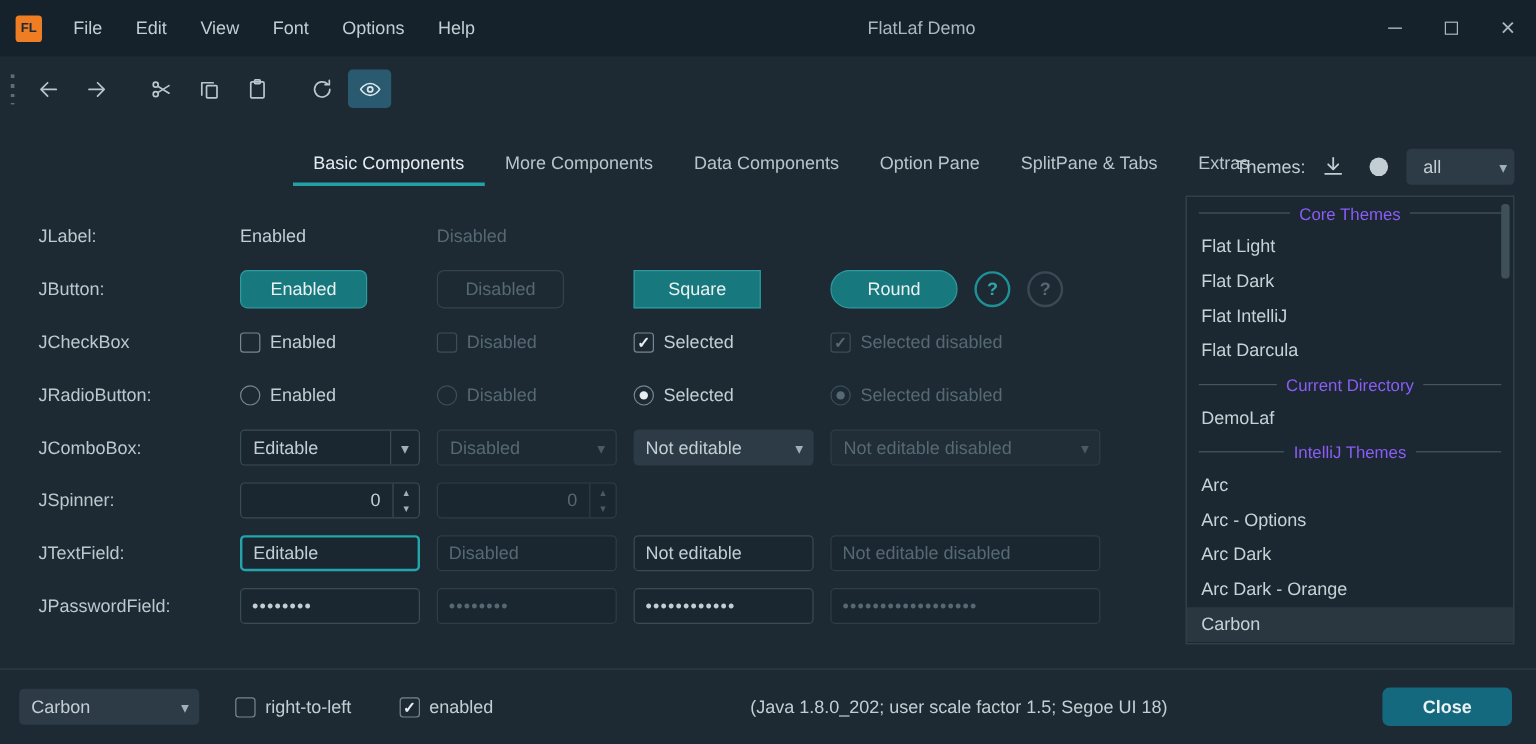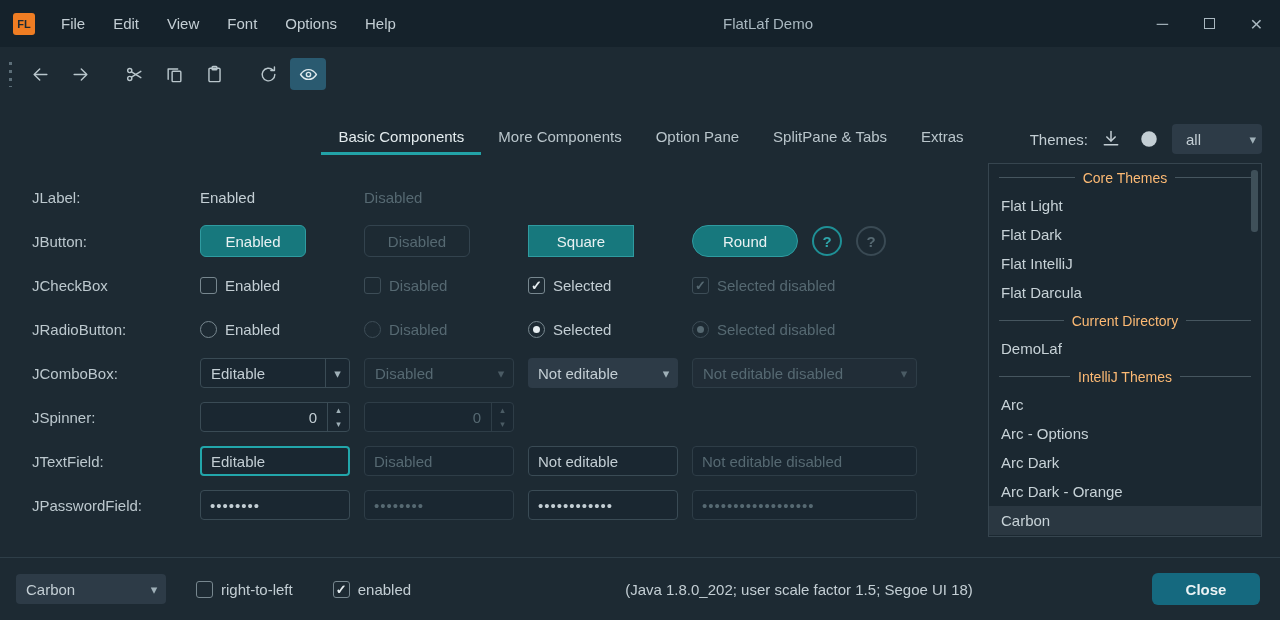--- a/index.html
+++ b/index.html
@@ -85,21 +85,21 @@
   .spinner.disab .arrows span { color:#4a5b64; }
 
   .field { width:150px; height:30px; background:#1a2731; border:1px solid #3a4b55; border-radius:4px; display:flex; align-items:center; padding:0 9px; }
   .field.focused { border:2px solid #22a6ab; }
   .field.disab { border-color:#2e3d47; color:#566972; }
   .field.wide { width:225px; }
   .pwd { letter-spacing:1px; }
 
   
   .theme-panel { position:absolute; left:988px; top:163px; width:274px; height:374px; border:1px solid #36454f; background:#1b2831; overflow:hidden; }
-  .theme-sep { height:27px; display:flex; align-items:center; color:#fdba74; font-size:14px; padding:0 10px; }
+  .theme-sep { height:27px; display:flex; align-items:center; color:#8b5cf6; font-size:14px; padding:0 10px; }
   .theme-sep::before, .theme-sep::after { content:""; flex:1; height:1px; background:#46565f; }
   .theme-sep span { margin:0 8px; white-space:nowrap; }
   .theme-item { height:29px; display:flex; align-items:center; padding:0 12px; color:#c7d2d7; cursor:default; }
   .theme-item.selected { background:#2a3741; }
   .theme-scroll { position:absolute; right:3px; top:6px; width:7px; height:62px; background:#3f5059; border-radius:3px; }
 
   
   .statusbar { position:absolute; left:0; right:0; bottom:0; height:63px; border-top:1px solid #2e3e48; display:flex; align-items:center; }
   .lf-combo { margin-left:16px; width:185px; }
   .sb-check1 { margin-left:30px; }
@@ -183,20 +183,21 @@
           <path d="M2 12s4-6.2 10-6.2S22 12 22 12s-4 6.2-10 6.2S2 12 2 12z"></path>
           <circle cx="12" cy="12" r="2.7"></circle>
         </svg>
     </div>
   </div>
 
   <div class="tabs-row">
     <div class="tabs">
       <div class="tab selected">Basic Components</div>
       <div class="tab">More Components</div>
+      <div class="tab">Data Components</div>
       <div class="tab">Option Pane</div>
       <div class="tab">SplitPane &amp; Tabs</div>
       <div class="tab">Extras</div>
     </div>
     <div class="themes-head">
       <span>Themes:</span>
       <div class="icon-btn">
         <svg viewBox="0 0 24 24">
             <line x1="12" y1="3" x2="12" y2="14"></line>
             <polyline points="7 9.5 12 14.5 17 9.5"></polyline>

